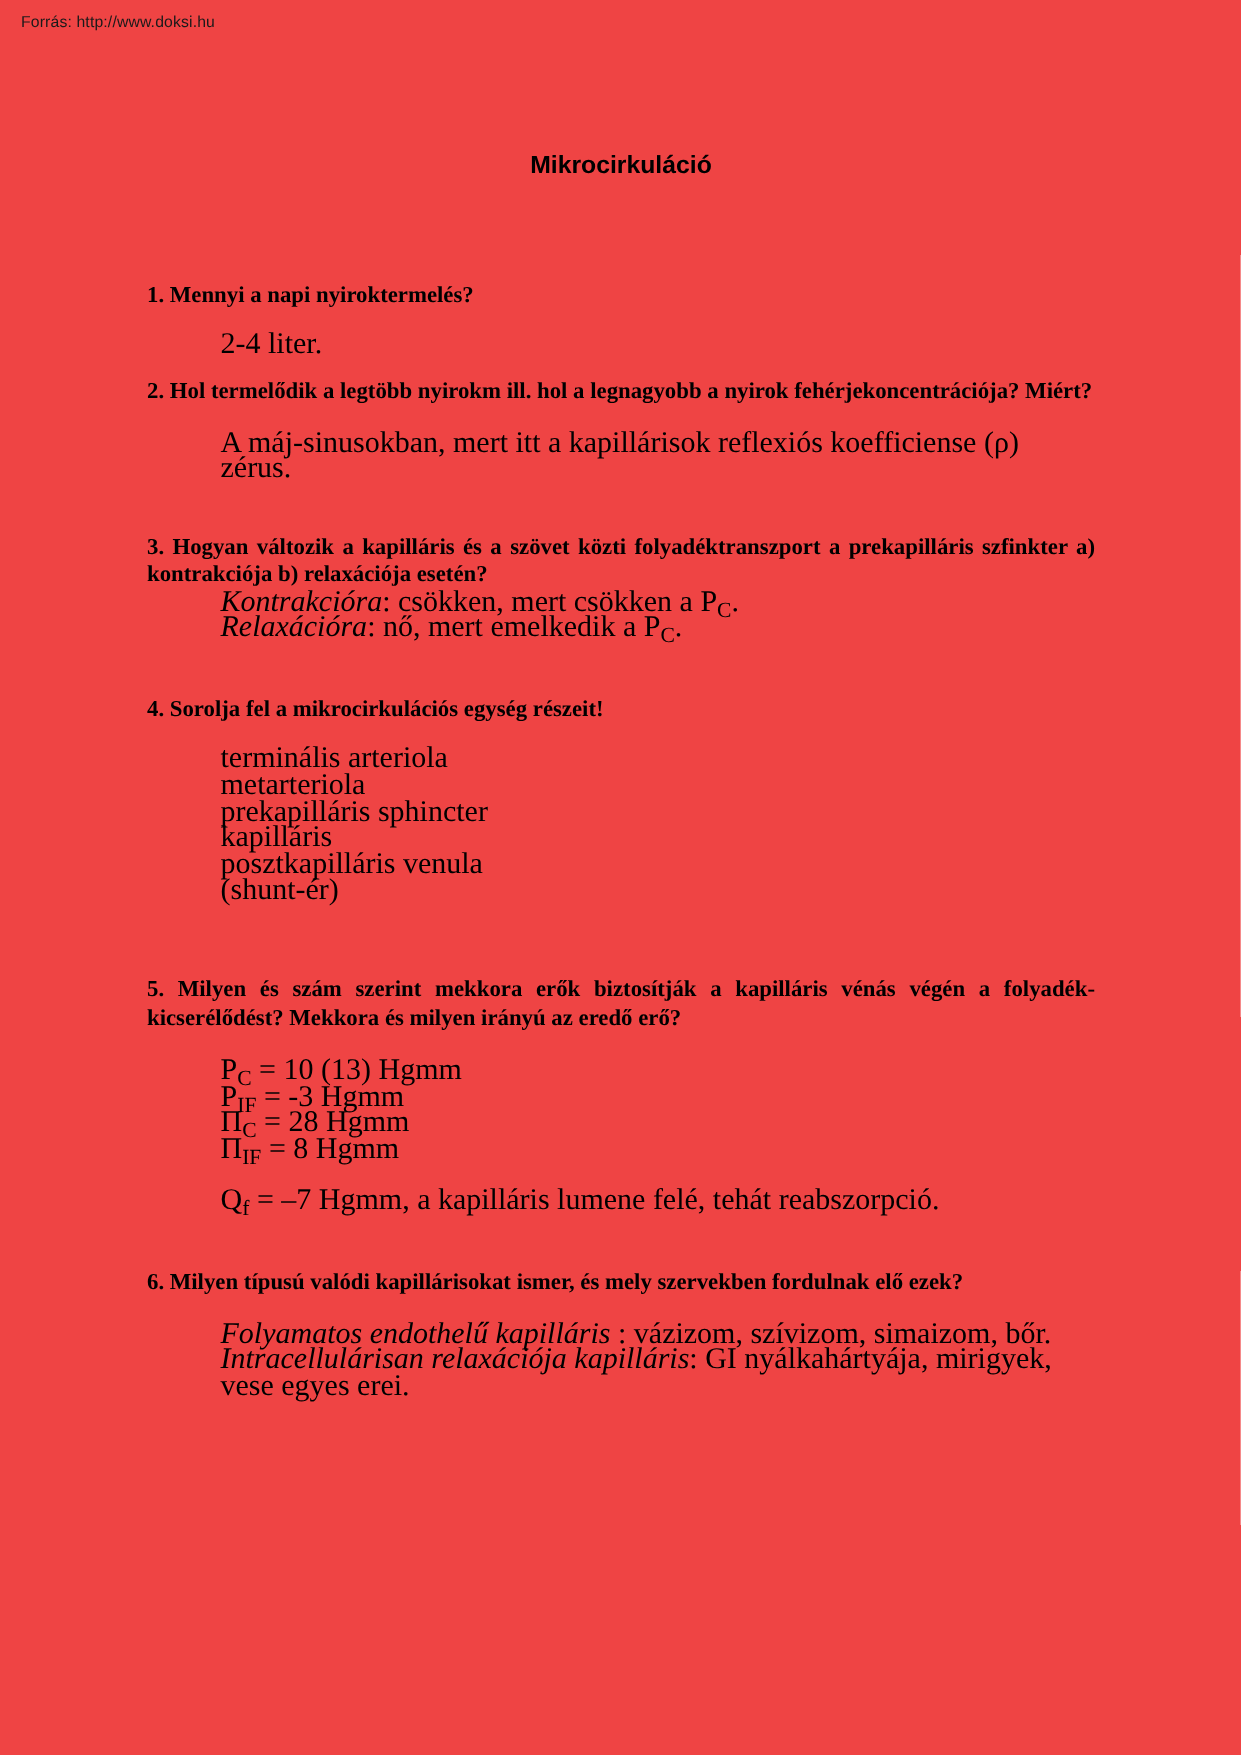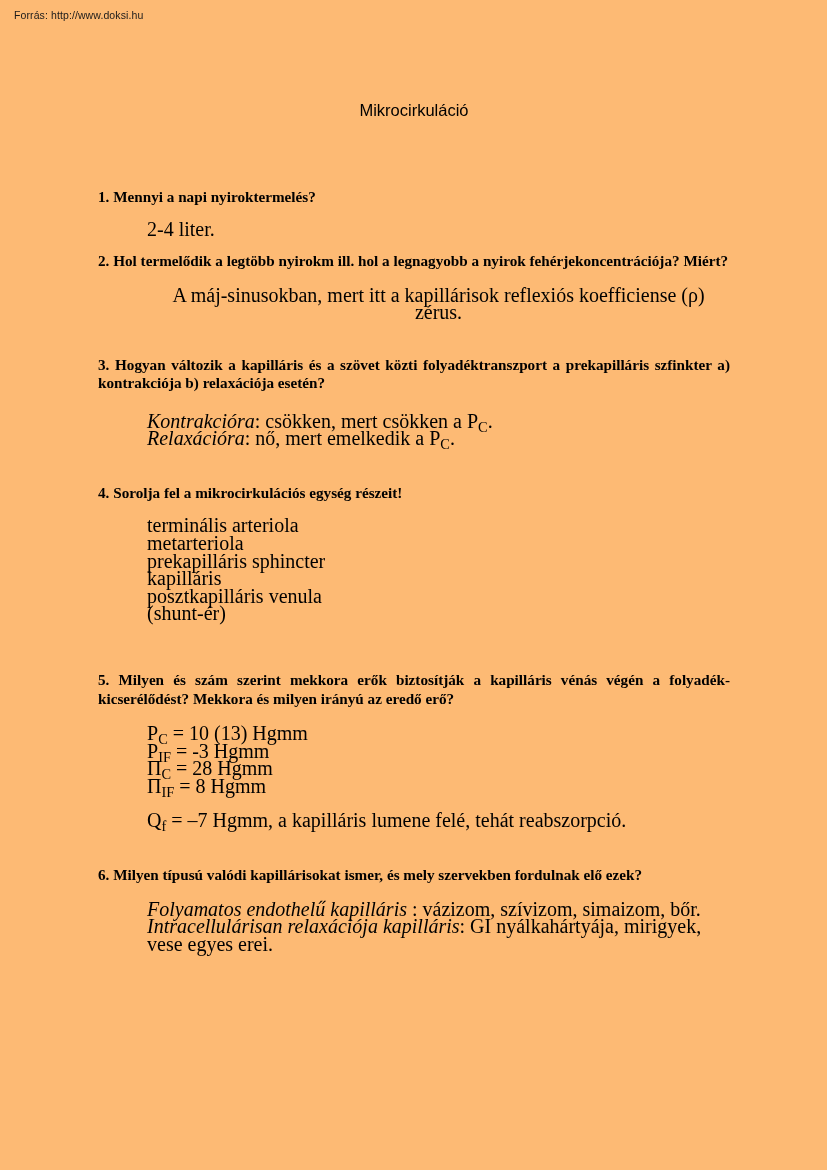--- a/index.html
+++ b/index.html
@@ -12,21 +12,21 @@
     height: 1170px;
     position: relative;
     overflow: hidden;
     font-family: "Liberation Serif", serif;
     color: #000000;
   }
 
   .page {
     position: absolute;
     inset: 0;
-    background: #fdba74;
+    background: #ef4444;
   }
 
   
   .source-header {
     position: absolute;
     left: 14px;
     top: 9px;
     font-family: "Liberation Sans", sans-serif;
     font-size: 10.5px;
     line-height: 13px;
@@ -39,21 +39,21 @@
   .content {
     position: absolute;
     left: 98px;
     top: 0;
     width: 632px;   
   }
 
   
   .doc-title {
     font-family: "Liberation Sans", sans-serif;
-    font-weight: normal;
+    font-weight: bold;
     font-size: 16.5px;
     text-align: center;
     color: #000;
     white-space: nowrap;
   }
   .title-main { margin-top: 101px; }
   .title-sub  { margin-top: 26px; }
 
   
   .question {
@@ -82,23 +82,23 @@
     line-height: 0;
     vertical-align: baseline;
     position: relative;
     bottom: -0.28em;
   }
 
   
   .gap-q1   { margin-top: 68px; }
   .gap-a1   { margin-top: 14px; }
   .gap-q2   { margin-top: 14px; }
-  .gap-a2   { margin-top: 16px; text-align: center; }
+  .gap-a2   { margin-top: 16px; }
   .gap-q3   { margin-top: 34px; }
-  .gap-a3   { margin-top: 20px; }
+  .gap-a3   { }
   .gap-q4   { margin-top: 36px; }
   .gap-a4   { margin-top: 15px; }
   .gap-q5   { margin-top: 48px; }
   .gap-a5   { margin-top: 17px; }
   .gap-a5b  { margin-top: 17px; }
   .gap-q6   { margin-top: 36px; }
   .gap-a6   { margin-top: 16px; }
 </style>
 </head>
 <body>

